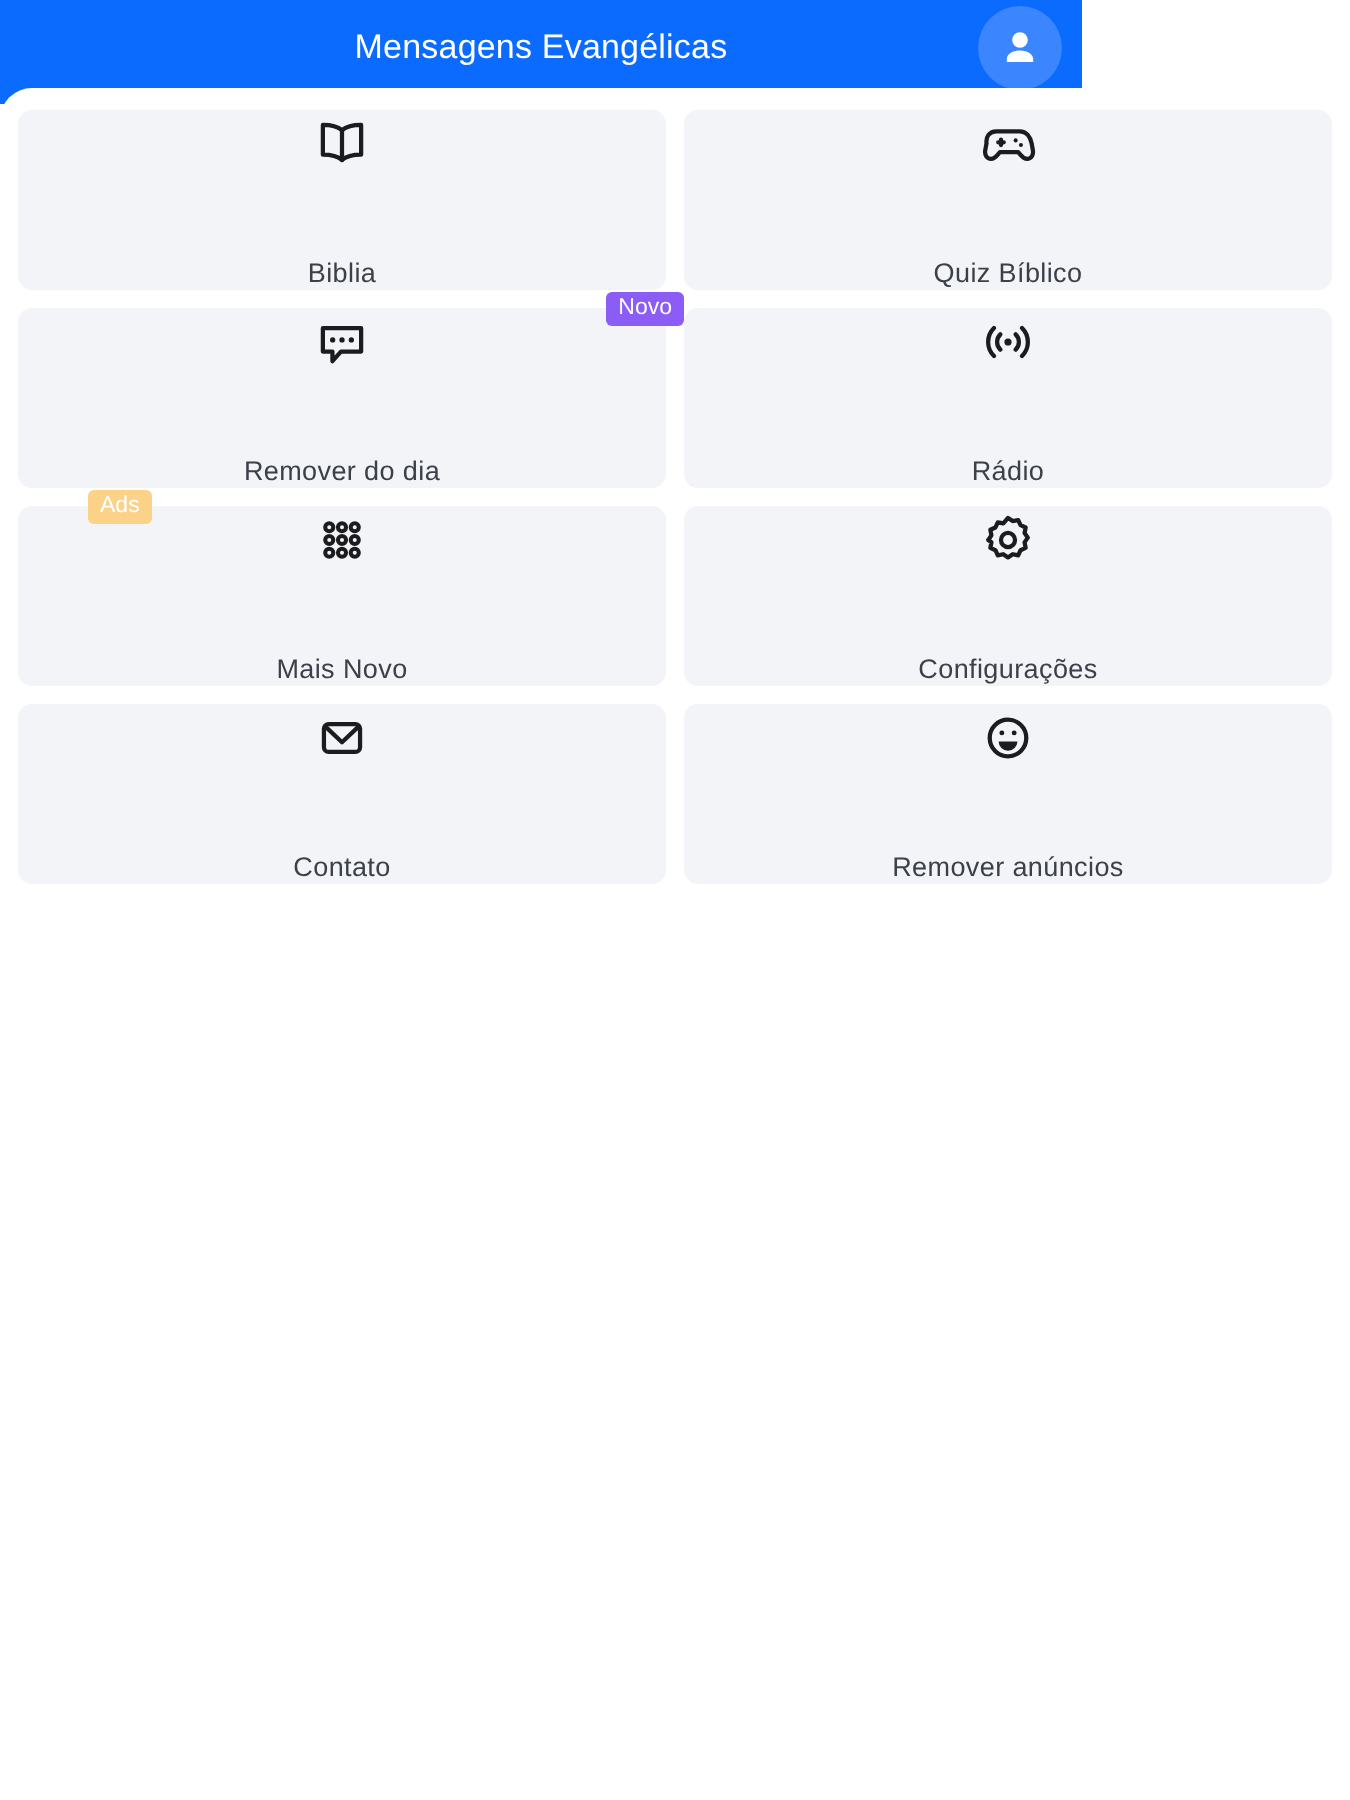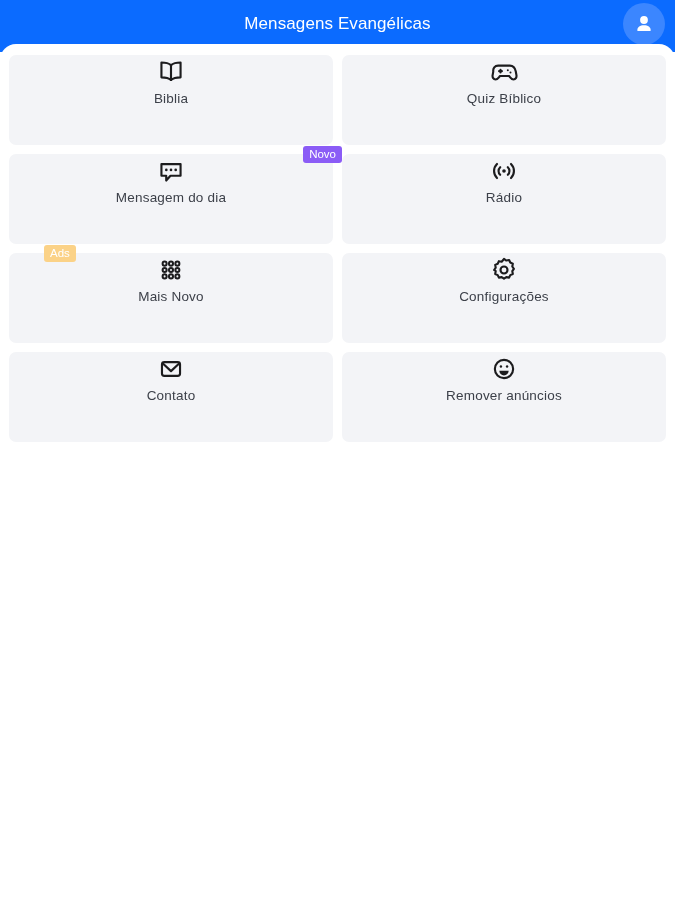--- a/index.html
+++ b/index.html
@@ -14,21 +14,21 @@
     position: relative;
     width: 675px;
     height: 900px;
     background: #ffffff;
   }
 
   
   .header {
     position: absolute;
     top: 0; left: 0;
-    width: 675px;
+    width: 541px;
     height: 52px;
     background: #0b6bff;
     z-index: 1;
   }
   .header-title {
     position: absolute;
     left: 0; right: 0;
     top: 14px;
     text-align: center;
     color: #ffffff;
@@ -74,21 +74,21 @@
     row-gap: 9px;
   }
   .tile {
     position: relative;
     height: 90px;
     background: #f3f4f7;
     border-radius: 7px;
     display: flex;
     flex-direction: column;
     align-items: center;
-    justify-content: flex-start;
+    justify-content: space-between;
   }
   .tile-icon {
     height: 34px;
     display: flex;
     align-items: center;
     justify-content: center;
     margin-bottom: 2px;
   }
   .tile-icon svg { display: block; }
   .tile-label {
@@ -162,21 +162,21 @@
         <div class="tile">
           <div class="badge badge-novo">Novo</div>
           <div class="tile-icon">
             <svg width="34" height="34" viewBox="0 0 32 32" fill="none" stroke="#1c1c1e" stroke-width="2" stroke-linecap="round" stroke-linejoin="round">
       <path d="M7 9.5h18v11H15.5L11.5 25v-4.5H7z"></path>
       <circle cx="11.6" cy="15" r="1.25" fill="#1c1c1e" stroke="none"></circle>
       <circle cx="16" cy="15" r="1.25" fill="#1c1c1e" stroke="none"></circle>
       <circle cx="20.4" cy="15" r="1.25" fill="#1c1c1e" stroke="none"></circle>
     </svg>
           </div>
-          <div class="tile-label">Mensagem do dia</div>
+          <div class="tile-label">Remover do dia</div>
         </div>
         <div class="tile">
           <div class="tile-icon">
             <svg width="34" height="34" viewBox="0 0 32 32" fill="none" stroke="#1c1c1e" stroke-width="2" stroke-linecap="round" stroke-linejoin="round">
       <circle cx="16" cy="16" r="1.7" fill="#1c1c1e" stroke="none"></circle>
       <path d="M12.4 12.4a5 5 0 0 0 0 7.2M19.6 12.4a5 5 0 0 1 0 7.2"></path>
       <path d="M9.4 9.4a9.3 9.3 0 0 0 0 13.2M22.6 9.4a9.3 9.3 0 0 1 0 13.2"></path>
     </svg>
           </div>
           <div class="tile-label">Rádio</div>

